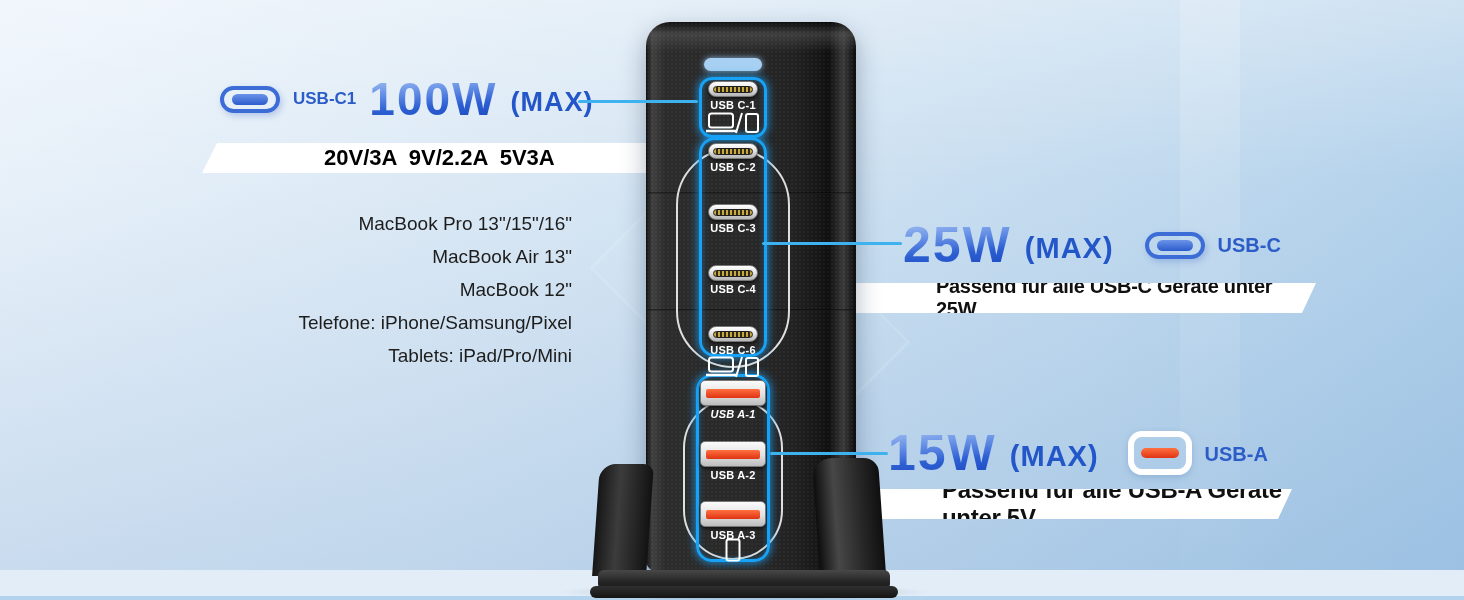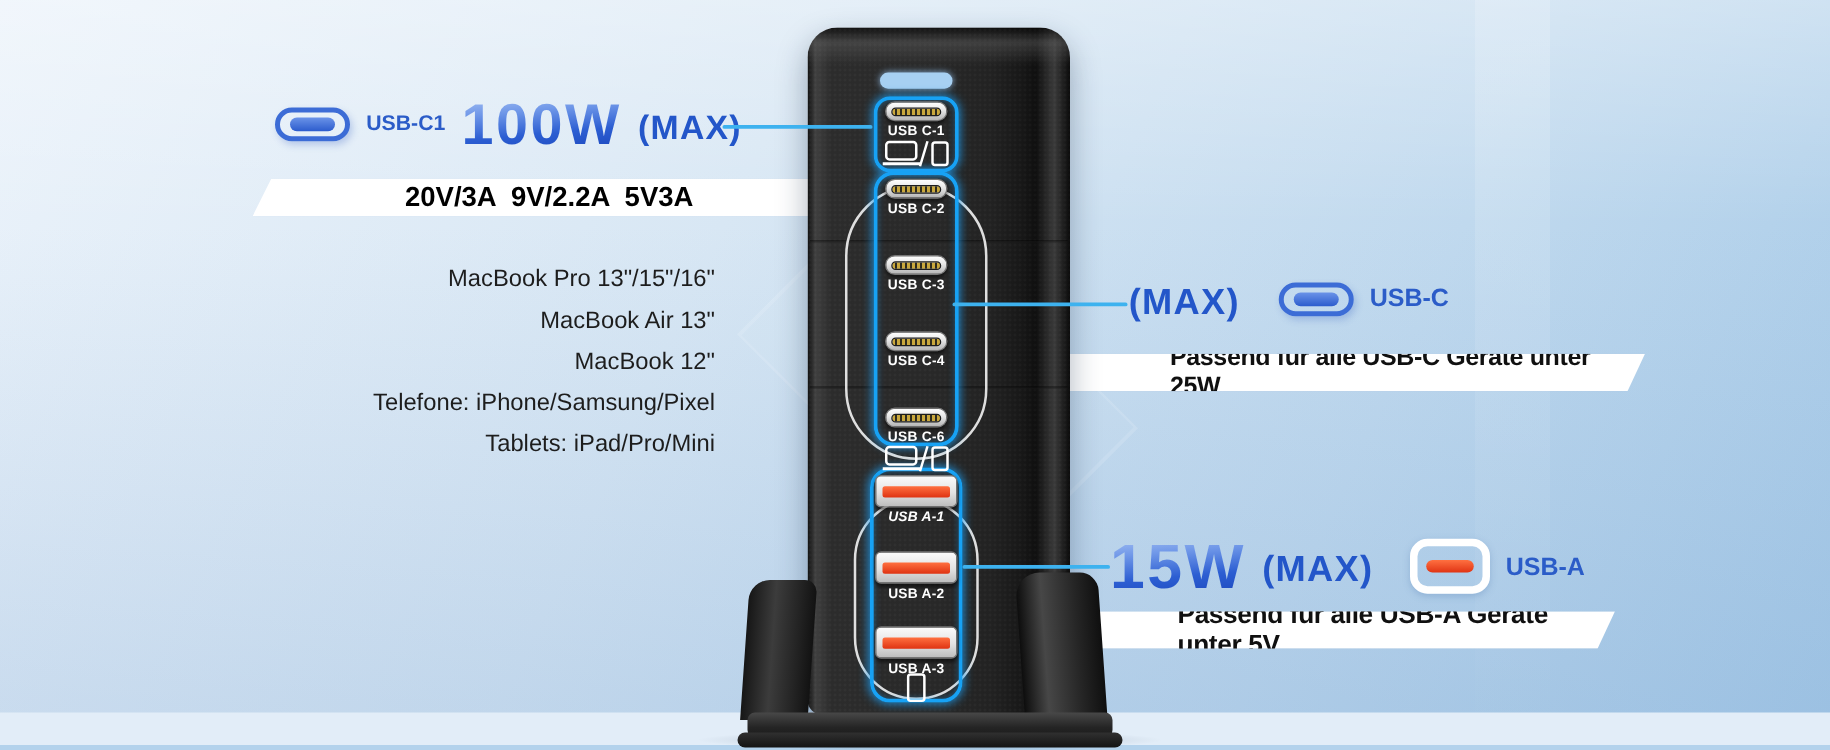--- a/index.html
+++ b/index.html
@@ -34,21 +34,21 @@
   .band-specs{left:202px;top:143px;width:462px;clip-path:polygon(15px 0,100% 0,100% 100%,0 100%);}
   .band-specs span{white-space:pre;font-size:22px;font-weight:bold;color:#000;padding-left:122px;}
   .devices{position:absolute;left:200px;top:207px;width:372px;text-align:right;z-index:3;
      font-size:19px;color:#1d1d1d;line-height:33px;}
   
   .cw-row{position:absolute;left:903px;top:220px;display:flex;align-items:center;gap:13px;z-index:3;}
   .aw-row{position:absolute;left:888px;top:428px;display:flex;align-items:center;gap:13px;z-index:3;}
   .band-c{left:856px;top:283px;width:460px;clip-path:polygon(0 0,100% 0,calc(100% - 14px) 100%,0 100%);}
   .band-c span{font-size:20px;font-weight:600;color:#101010;letter-spacing:-.3px;padding-left:80px;}
   .band-a{left:852px;top:489px;width:440px;clip-path:polygon(0 0,100% 0,calc(100% - 14px) 100%,0 100%);}
-  .band-a span{font-size:21px;font-weight:600;color:#101010;letter-spacing:-.3px;padding-left:90px;}
+  .band-a span{font-size:24px;font-weight:600;color:#101010;letter-spacing:-.3px;padding-left:90px;}
   .usba-icon{width:64px;height:44px;border:6px solid #fff;border-radius:14px;display:flex;align-items:center;
      justify-content:center;box-shadow:0 2px 6px rgba(90,130,180,.35);}
   .usba-icon .bar{width:38px;height:10px;border-radius:5px;background:linear-gradient(180deg,#ff7040,#e03414);}
   
   .tower{position:absolute;left:646px;top:22px;width:210px;height:550px;z-index:5;}
   .tower-body{position:absolute;inset:0;border-radius:24px 24px 12px 12px;
      background-image:
        radial-gradient(rgba(255,255,255,.035) 1px, transparent 1px),
        linear-gradient(180deg, rgba(0,0,0,.6) 0px, rgba(95,95,95,.45) 12px, rgba(0,0,0,0) 30px),
        linear-gradient(90deg,#101010 0%,#404040 3%,#2c2c2c 9%,#282828 50%,#222 70%,#171717 82%,#0f0f0f 87%,#3a3a3a 94%,#0b0b0b 100%);
@@ -118,20 +118,21 @@
 
   <div class="devices">
     <div>MacBook Pro 13"/15"/16"</div>
     <div>MacBook Air 13"</div>
     <div>MacBook 12"</div>
     <div>Telefone: iPhone/Samsung/Pixel</div>
     <div>Tablets: iPad/Pro/Mini</div>
   </div>
 
   <div class="cw-row">
+    <span class="grad-text power-xl">25W</span>
     <span class="max-txt" style="font-size:29px;">(MAX)</span>
     <span class="usbc-pill" style="margin-left:18px;">
         <span class="inner"></span>
       </span>
     <span class="mini-label" style="font-size:20px;">USB-C</span>
   </div>
   <div class="band band-c">
     <span>Passend für alle USB-C Geräte unter 25W</span>
   </div>
   <div class="cline" style="left:762px;top:242px;width:140px;"></div>

